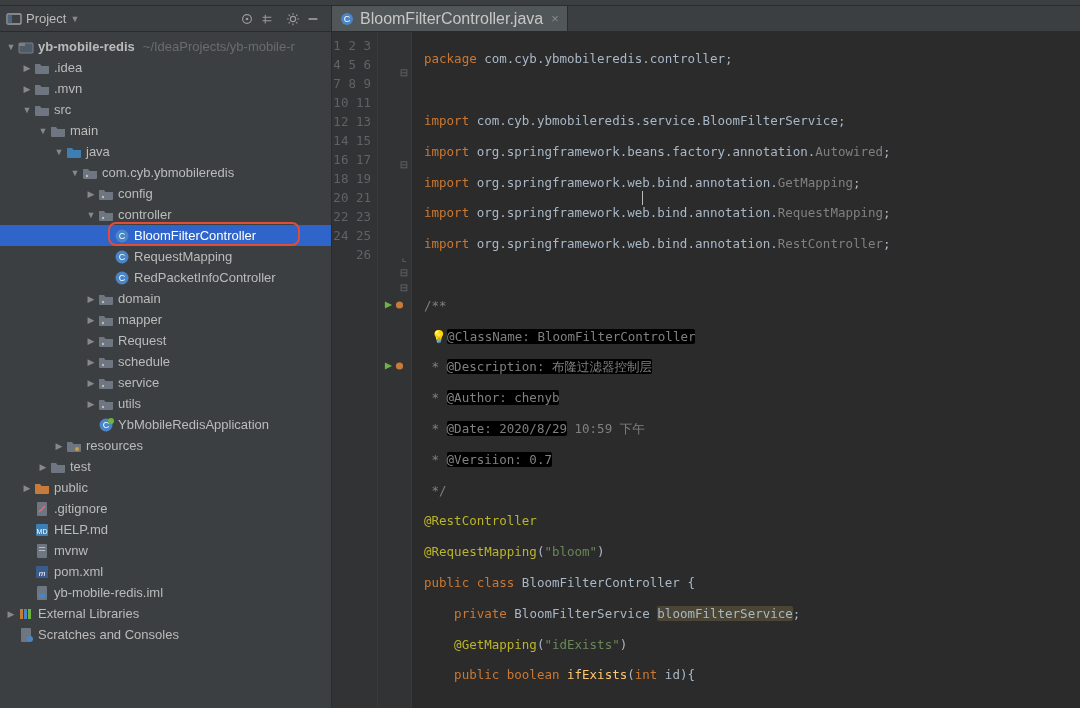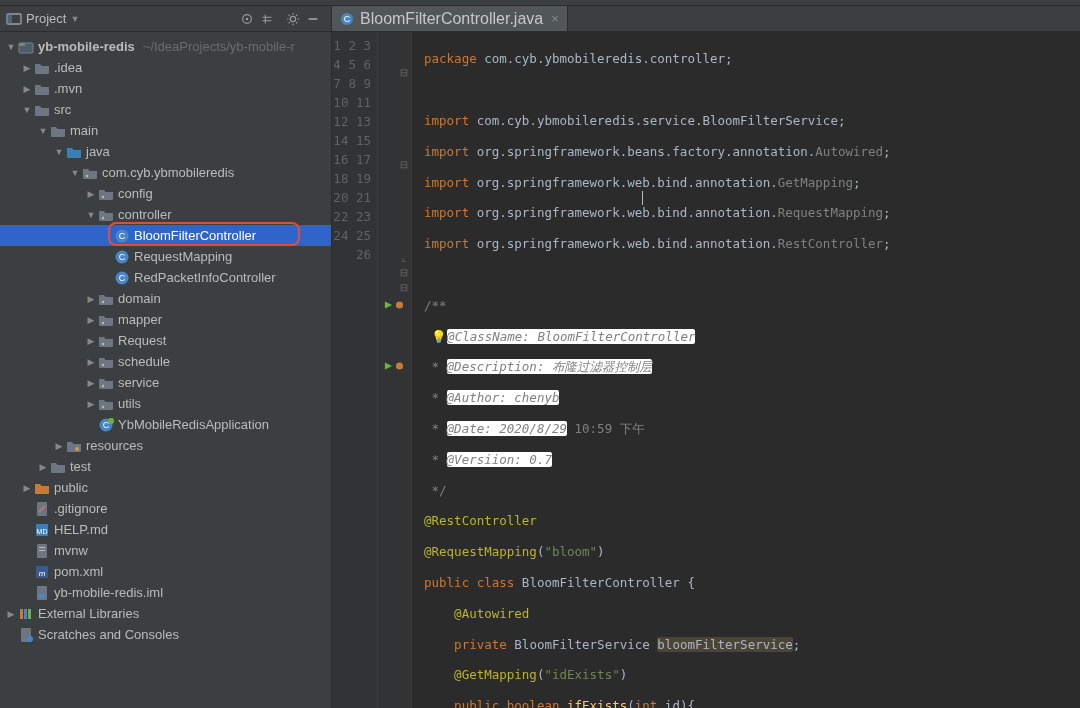--- a/index.html
+++ b/index.html
@@ -137,24 +137,23 @@
   .kw  { color: #cc7832; }
   .pkg { color: #a9b7c6; }
   .cls { color: #a9b7c6; }
   .gray{ color: #808080; }
   .ann { color: #bbb529; }
   .str { color: #6a8759; }
   .ident { color: #ffc66d; }
   .def { color: #a9b7c6; }
   .bulb { color:#f2c14e; }
   .docsel {
-    background: #ffffff;
+    background: #000000;
     color: #808080;
     border-radius: 2px;
-    font-style: italic;
   }
   .hl-usage { background: #4a4534; border-radius: 2px; }
   .caret {
     position:absolute;
     width:1px; height:14px;
     background:#bbbbbb;
     top: calc(4px + 15.4px * 10 + 1px);
   }
 </style>
 </head>
@@ -571,21 +570,20 @@
 <span class="cL"><span class="gray">/**</span></span>
 <span class="cL"> <span class="bulb">💡</span><span class="docsel">@ClassName: BloomFilterController</span></span>
 <span class="cL"><span class="gray"> * </span><span class="docsel">@Description: 布隆过滤器控制层</span></span>
 <span class="cL"><span class="gray"> * </span><span class="docsel">@Author: chenyb</span></span>
 <span class="cL"><span class="gray"> * </span><span class="docsel">@Date: 2020/8/29</span><span class="gray"> 10:59 下午</span></span>
 <span class="cL"><span class="gray"> * </span><span class="docsel">@Versiion: 0.7</span></span>
 <span class="cL"><span class="gray"> */</span></span>
 <span class="cL"><span class="ann">@RestController</span></span>
 <span class="cL"><span class="ann">@RequestMapping</span><span>(</span><span class="str">"bloom"</span><span>)</span></span>
 <span class="cL"><span class="kw">public</span> <span class="kw">class</span> <span class="def">BloomFilterController</span><span> {</span></span>
-<span class="cL">    <span class="ann">@Autowired</span></span>
 <span class="cL">    <span class="kw">private</span> <span>BloomFilterService</span> <span class="hl-usage">bloomFilterService</span><span>;</span></span>
 <span class="cL">    <span class="ann">@GetMapping</span><span>(</span><span class="str">"idExists"</span><span>)</span></span>
 <span class="cL">    <span class="kw">public</span> <span class="kw">boolean</span> <span class="ident">ifExists</span><span>(</span><span class="kw">int</span><span> id){</span></span>
 
 
 
 
 <span class="caret" style="left: calc(12px + 29ch);"></span>
       </div>
     </div>

